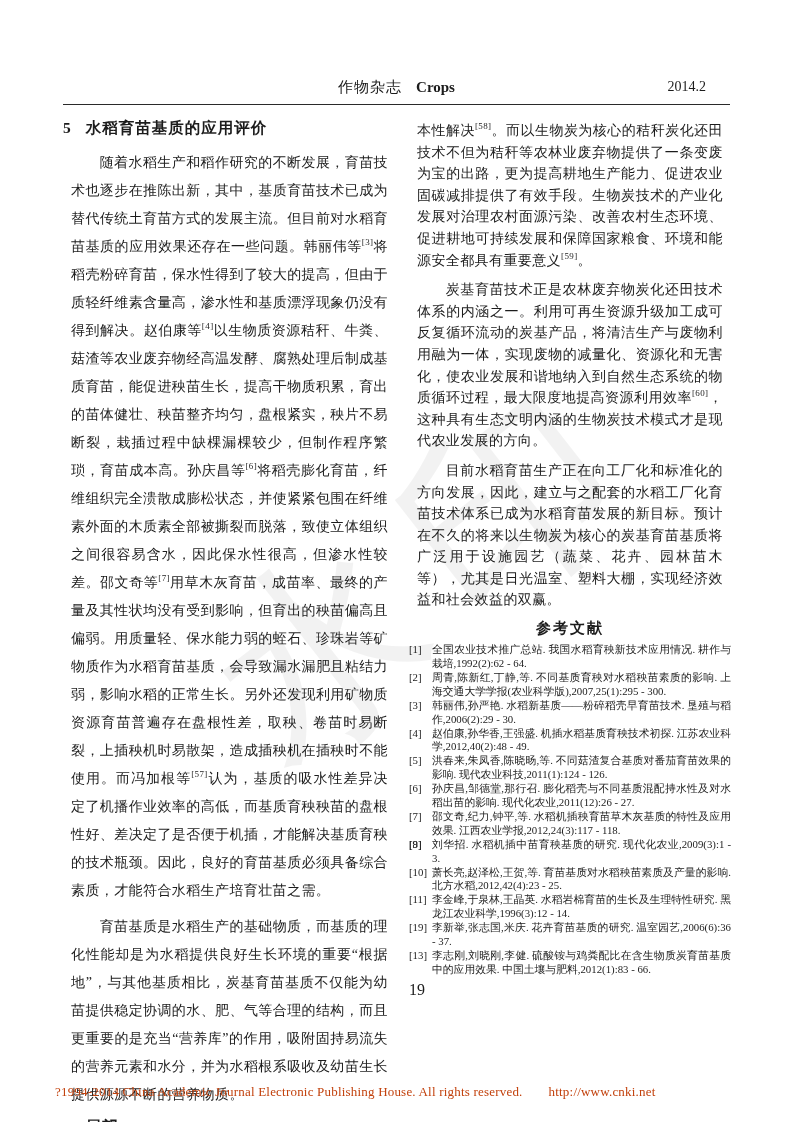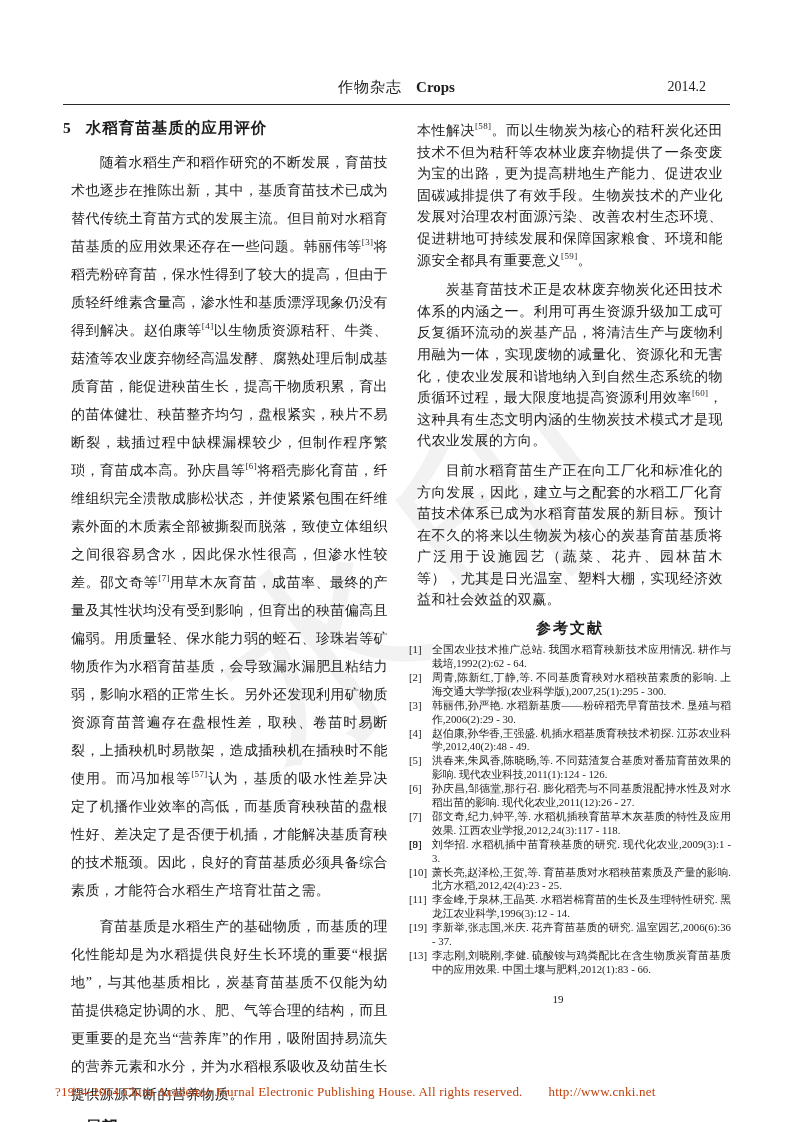--- a/index.html
+++ b/index.html
@@ -30,21 +30,21 @@
   .indent{text-indent:2.05em;}
   sup{font-size:9px;line-height:0;}
   .refs-heading{
     text-align:center;font-weight:bold;font-size:15px;margin:8px 0 5px 0;letter-spacing:2px;
   }
   .ref{
     font-size:10.8px;line-height:13.9px;text-align:justify;
     position:relative;padding-left:23px;color:#222;
   }
   .ref-label{position:absolute;left:0;top:0;}
-  .page-number{text-align:center;font-size:11px;margin-top:16px;padding-right:24px;}
+  .page-number{text-align:left;font-size:16px;margin-top:4px;padding-right:24px;}
   .footer{
     position:absolute;left:55px;top:1084px;width:700px;
     font-size:13px;color:#c2410c;letter-spacing:0.2px;
   }
   .footer .url{margin-left:26px;}
   .watermark{
     position:absolute;left:185px;top:395px;width:490px;height:350px;
     display:flex;align-items:center;justify-content:center;
     transform:rotate(-38deg);
     font-size:205px;color:rgba(0,0,0,0.05);letter-spacing:34px;

